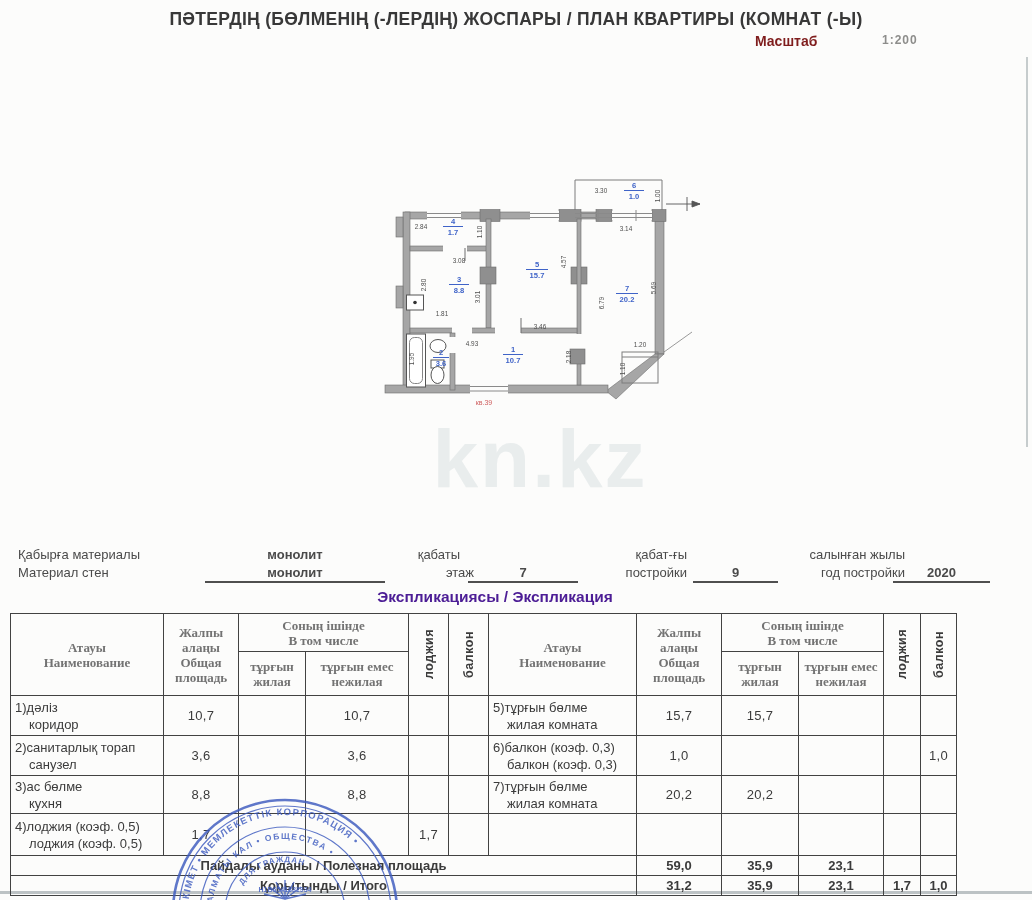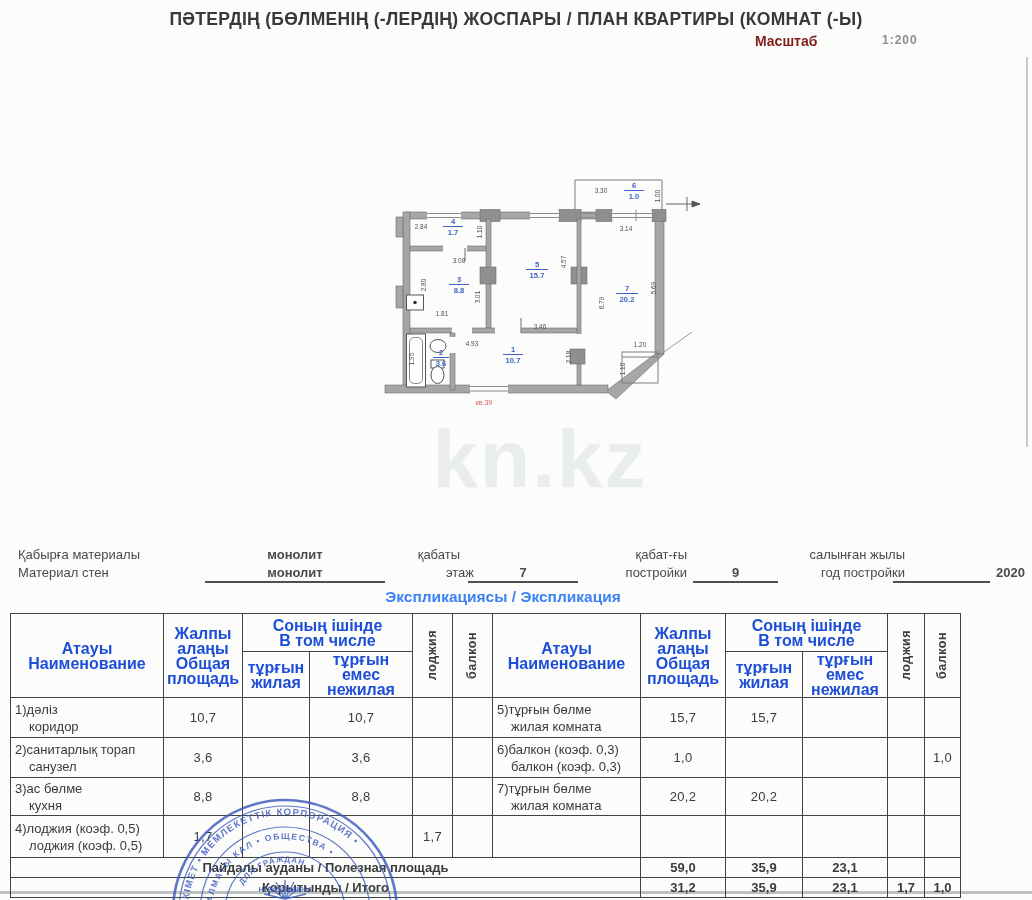--- a/index.html
+++ b/index.html
@@ -13,29 +13,29 @@
   
   .watermark{position:absolute;top:412px;left:360px;width:360px;text-align:center;
              font-size:82px;font-weight:bold;color:rgba(203,214,216,.38);letter-spacing:2px;}
   
   #plan{position:absolute;left:0px;top:0px;}
   
   .info span{position:absolute;font-size:13px;color:#4a4a4a;line-height:17px;}
   .b{font-weight:bold;color:#3d3d3d;}
   .uline{position:absolute;height:0;border-bottom:2px solid #4f4f4f;}
   .heading{position:absolute;top:588px;left:0;width:990px;text-align:center;
-           font-size:15.5px;font-weight:bold;color:#3b82f6;padding-left:8px;}
+           font-size:15.5px;font-weight:bold;color:#4c1d95;}
   
   table.expl{position:absolute;left:10px;top:613px;border-collapse:collapse;table-layout:fixed;
              font-size:13px;color:#3b3b3b;}
   table.expl td{border:1.6px solid #424242;padding:0 3px;vertical-align:middle;text-align:center;
                 overflow:hidden;}
   table.expl td.name{text-align:left;padding-left:4px;line-height:17px;}
   table.expl td.name .l2{padding-left:14px;display:block;}
-  .hcell{font-weight:bold;font-size:16px;line-height:15px;color:#1d4ed8;}
+  .hcell{font-weight:bold;font-size:13px;line-height:15px;color:#737373;font-family:Liberation Serif, serif;}
   .vert{writing-mode:vertical-rl;transform:rotate(180deg);margin:0 auto;
         font-weight:bold;font-size:12.5px;letter-spacing:.5px;}
   td.totlab{text-align:right;padding-right:10px;font-weight:bold;}
   td.val{letter-spacing:.3px;}
   tr.tot td{font-weight:bold;}
   .bottom-line{position:absolute;left:0;top:891px;width:1032px;height:3px;background:#bcc2c4;}
   .scan-edge{position:absolute;left:1026px;top:57px;width:2px;height:390px;background:#c6cccd;}
   
   #stamp{position:absolute;left:135px;top:776px;opacity:.82;}
 </style>
@@ -203,21 +203,21 @@
     <span class="b" style="left:468px;top:564px;width:110px;text-align:center">7</span>
     <div class="uline" style="left:468px;top:581px;width:110px"></div>
 
     <span style="left:600px;top:546px;width:87px;text-align:right">қабат-ғы</span>
     <span style="left:600px;top:564px;width:87px;text-align:right">постройки</span>
     <span class="b" style="left:693px;top:564px;width:85px;text-align:center">9</span>
     <div class="uline" style="left:693px;top:581px;width:85px"></div>
 
     <span style="left:760px;top:546px;width:145px;text-align:right">салынған жылы</span>
     <span style="left:760px;top:564px;width:145px;text-align:right">год постройки</span>
-    <span class="b" style="left:928px;top:564px;width:97px;text-align:right">2020</span>
+    <span class="b" style="left:893px;top:564px;width:97px;text-align:center">2020</span>
     <div class="uline" style="left:893px;top:581px;width:97px"></div>
   </div>
 
   <div class="heading">Экспликациясы / Экспликация</div>
 
   <div class="bottom-line"></div>
   <div class="scan-edge"></div>
 
   <table class="expl">
     <colgroup>

